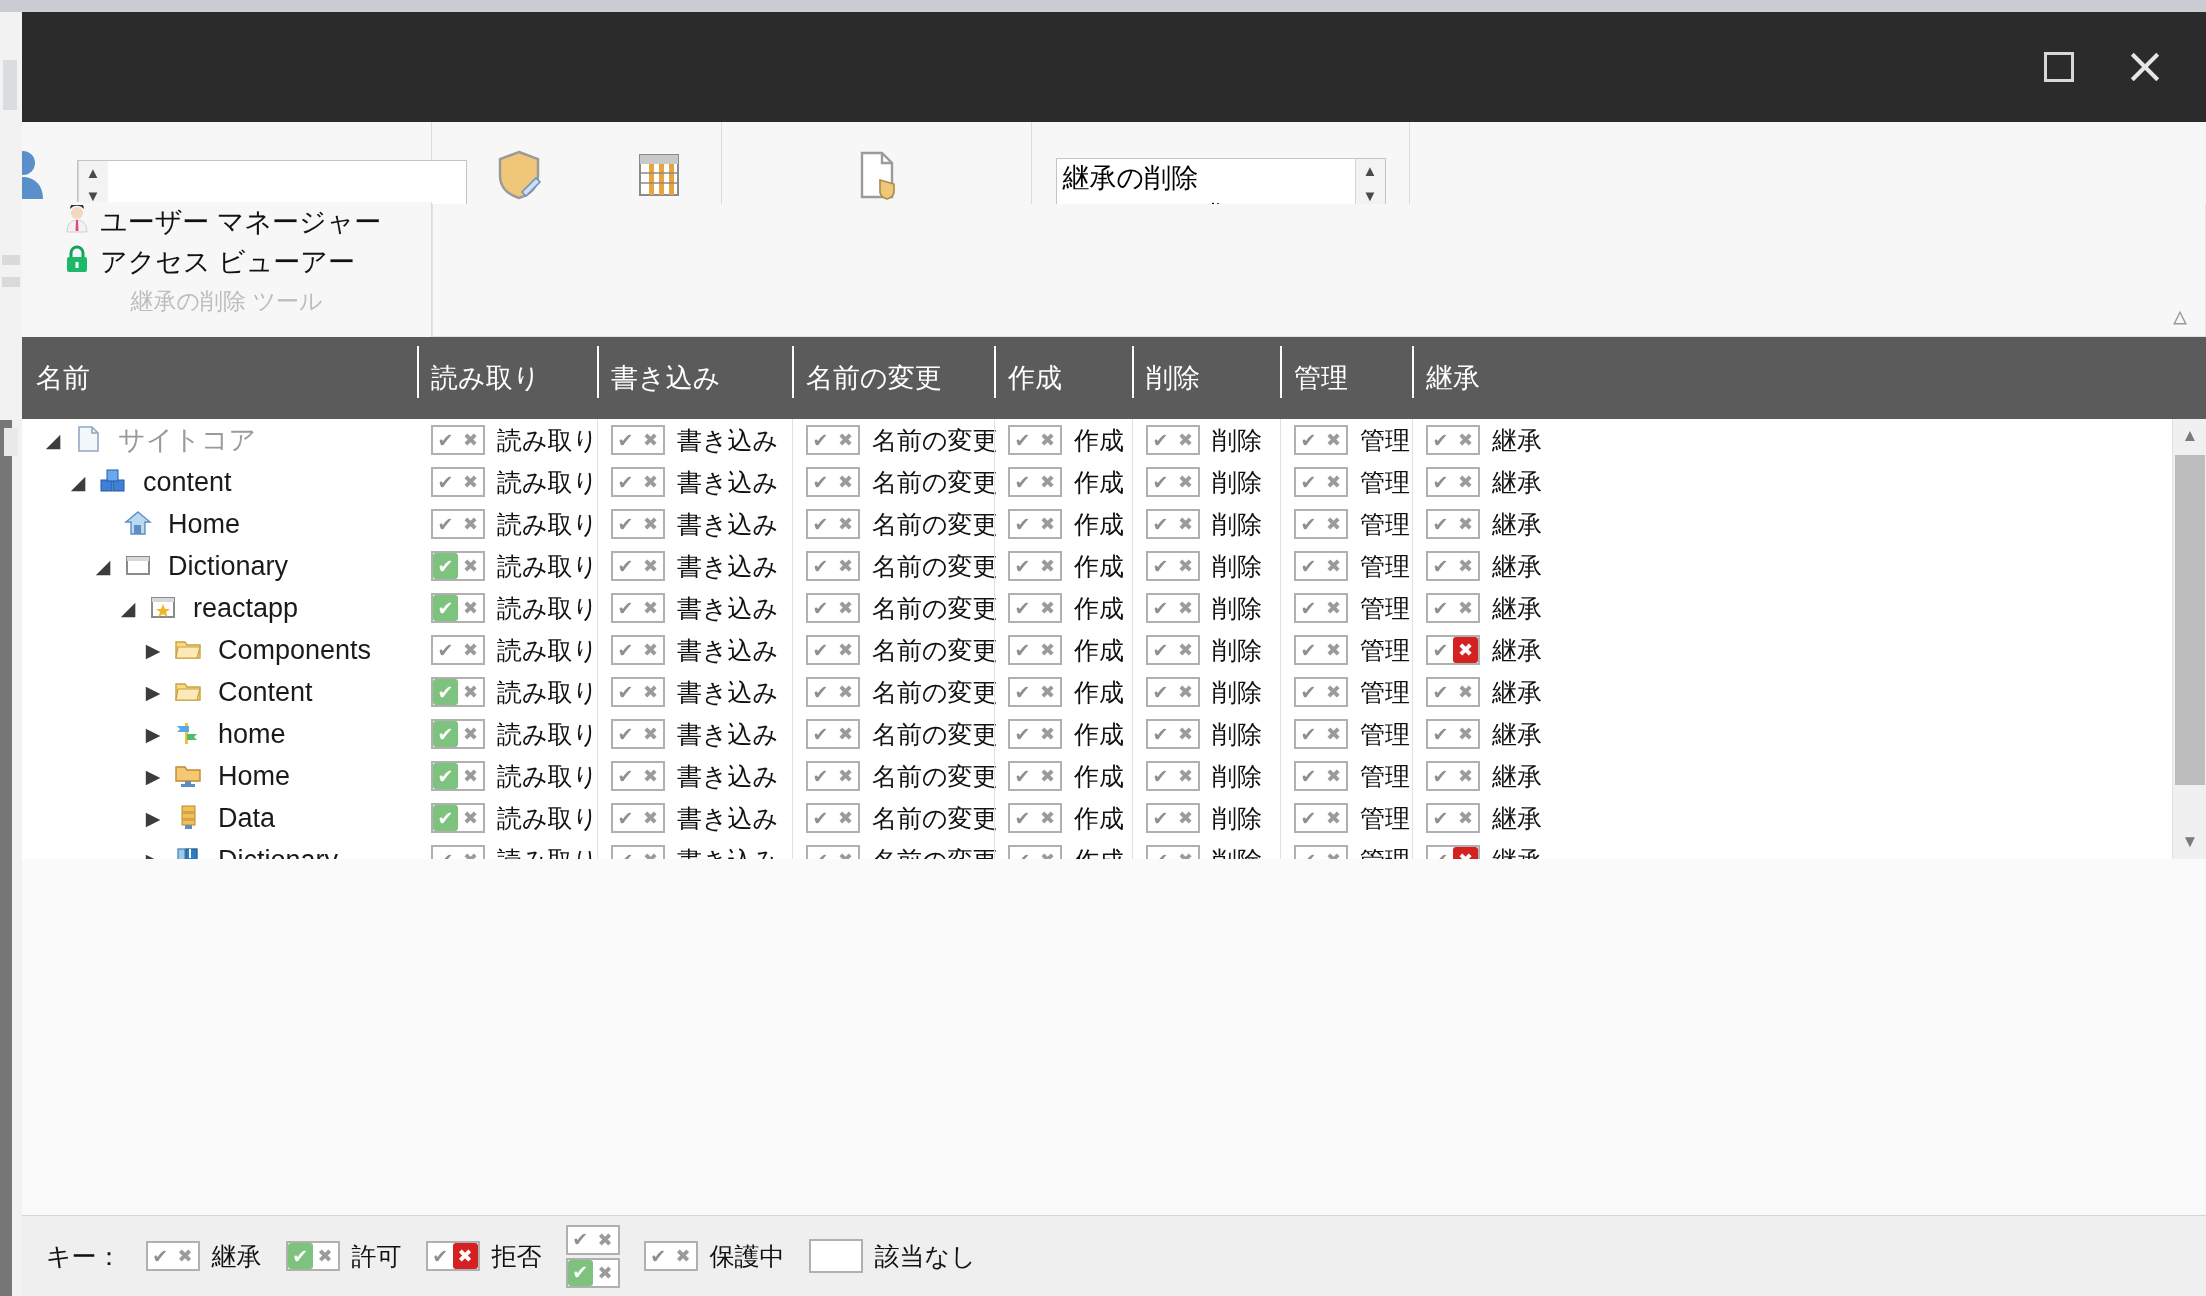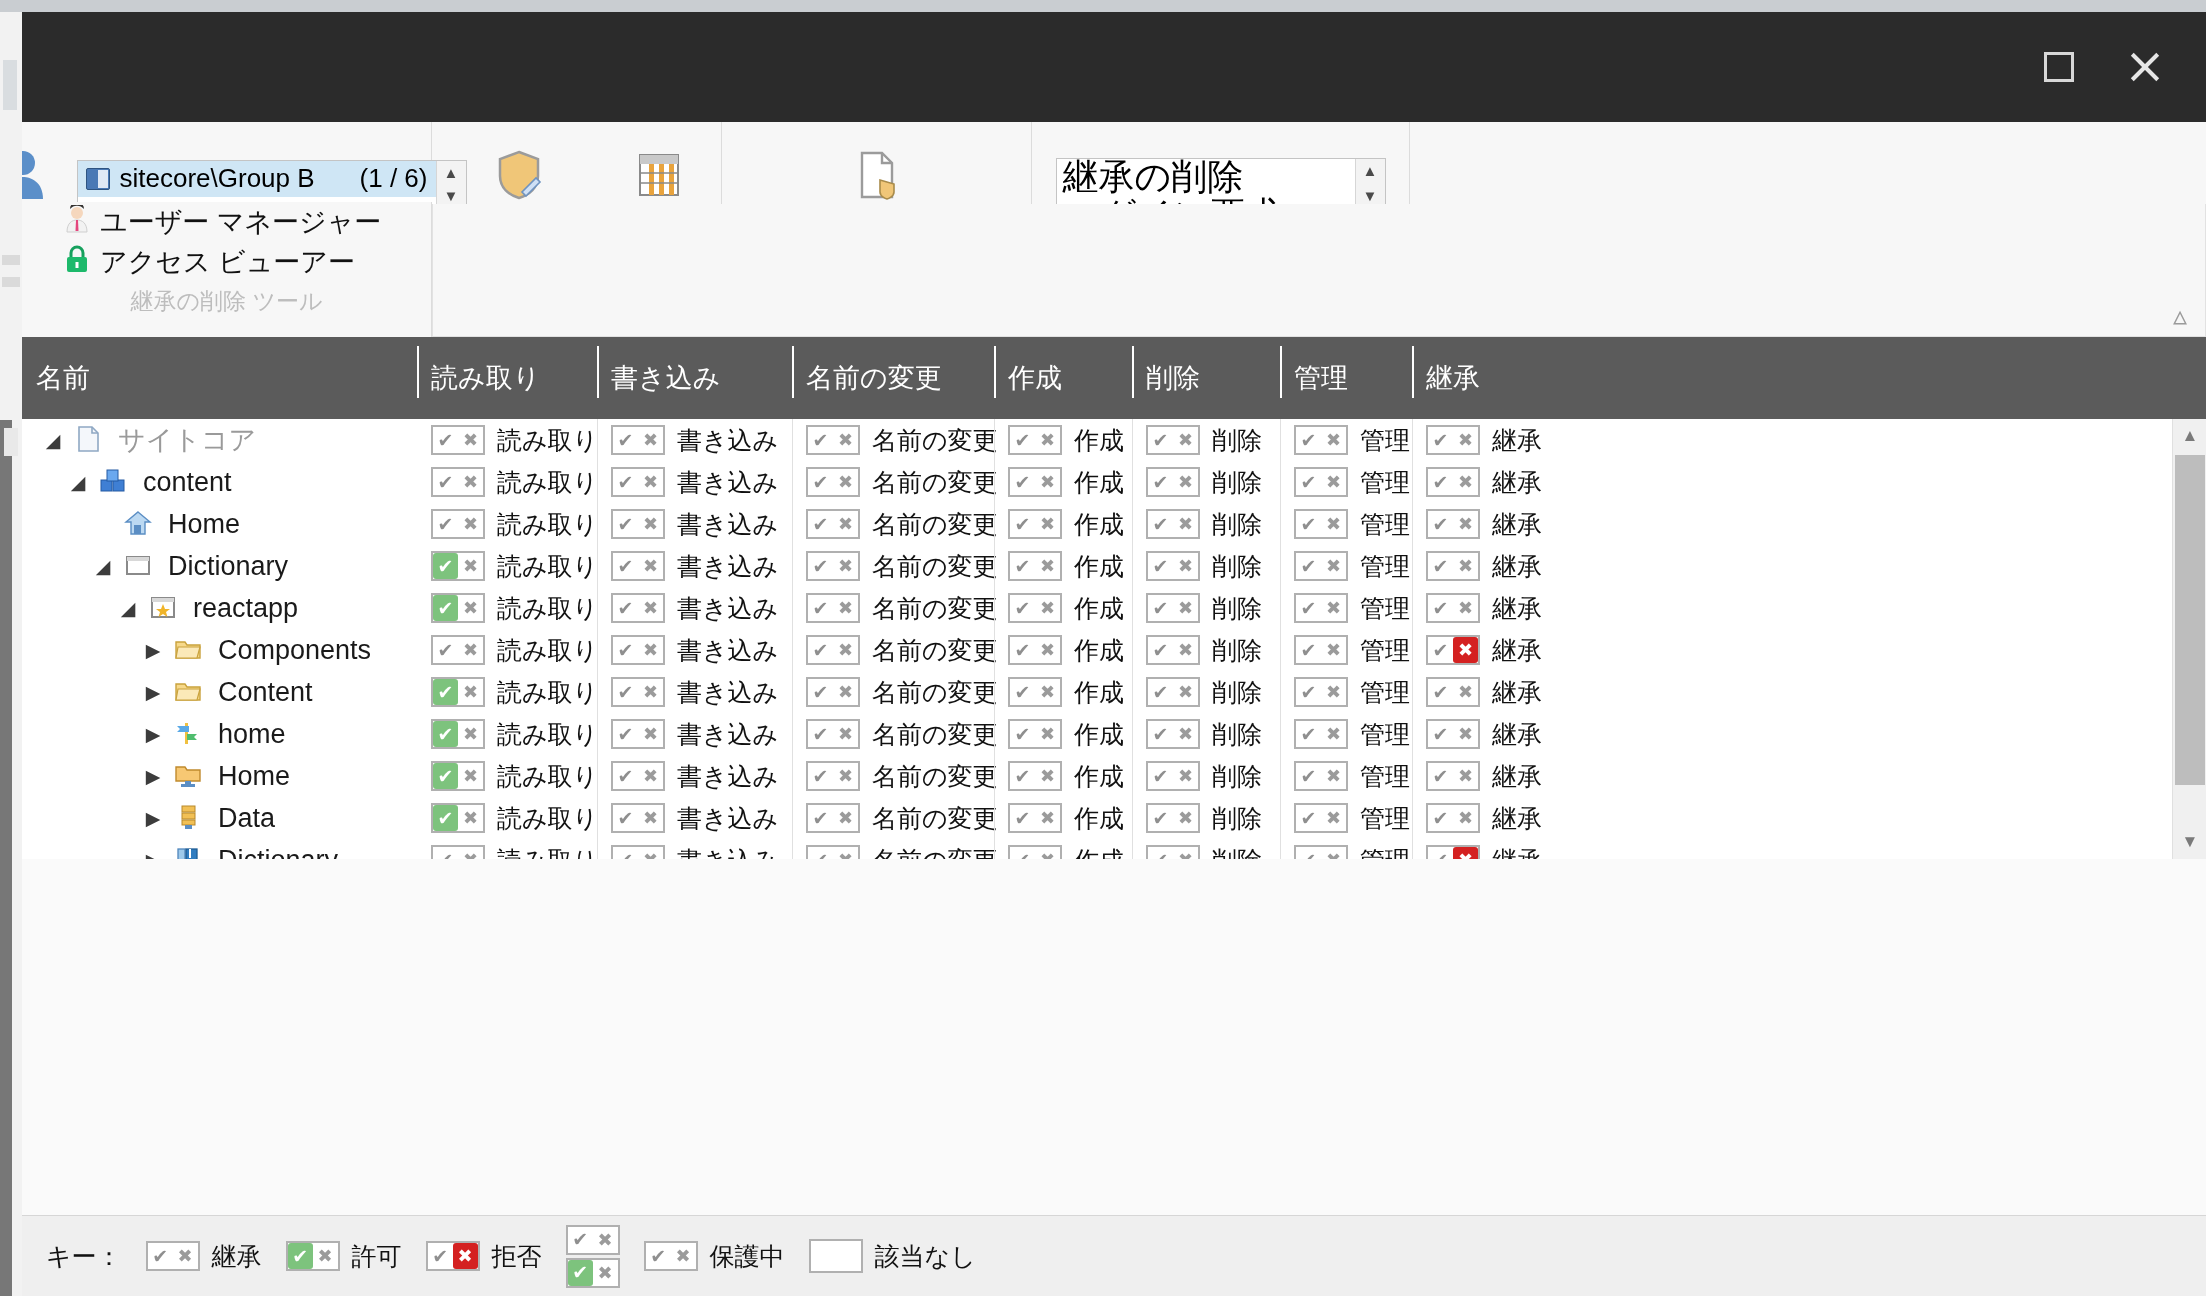--- a/index.html
+++ b/index.html
@@ -80,21 +80,21 @@
               background: #4a79b5; border: 1px solid #2f5481; border-radius: 2px; }
   .role-ico::after { content:""; position:absolute; right:1px; top:1px; width:10px; height:18px;
                      background:#dfe9f5; }
   .spin-col { width: 30px; background: #f3f3f3; border-left: 1px solid #d6d6d6;
               display: flex; flex-direction: column; align-items: center; justify-content: space-around; }
   .sp { font-size: 15px; color: #4a4a4a; line-height: 1; }
 
   
   .preset-box { width: 330px; height: 76px; border: 1px solid #c4c4c4; background: #fff; display: flex; overflow: hidden; }
   .preset-list { flex: 1; padding-left: 6px; }
-  .preset-row { height: 38px; font-size: 36px; display: flex; align-items: center; white-space: nowrap; }
+  .preset-row { height: 38px; font-size: 27px; display: flex; align-items: center; white-space: nowrap; }
 
   
   #tools-group { position: absolute; left: 0; top: 190px; width: 410px; height: 135px;
                  background: #f7f7f7; border-right: 1px solid #dcdcdc;
                  display: flex; flex-direction: column; align-items: center; }
   .tool-row { display: flex; align-items: center; gap: 10px; font-size: 27px; color: #111; height: 40px; width: 100%; padding-left: 42px; }
   #tools-label { font-size: 23px; color: #bdbdbd; margin-top: 4px; }
 
   
   #gallery { position: absolute; left: 410px; top: 192px; width: 1774px; height: 133px;
@@ -188,32 +188,20 @@
         <div class="rbtn">
           <div class="ricon">
             <svg width="48" height="52" viewBox="0 0 48 52">
               <circle cx="24" cy="14" r="12" fill="#5b8fc9"></circle>
               <path d="M4 50 C4 33 16 28 24 28 C32 28 44 33 44 50 Z" fill="#5b8fc9"></path>
             </svg>
           </div>
           <div class="rbtn-label">選択</div>
         </div>
         <div class="roles-box">
-          <div class="roles-list">
-            <div class="role-row sel">
-              <span class="role-ico"></span>
-              <span class="role-name">sitecore\Group B</span>
-              <span class="role-count">(1 / 6)</span>
-            </div>
-            <div class="role-row">
-              <span class="role-ico"></span>
-              <span class="role-name">sitecore\Group A</span>
-              <span class="role-count">(2 / 6)</span>
-            </div>
-          </div>
           <div class="spin-col">
             <span class="sp">▲</span>
             <span class="sp">▼</span>
             <span class="sp">▾</span>
           </div>
         </div>
       </div>
       <div class="rgroup-label">ロールとユーザー</div>
     </div>
 

